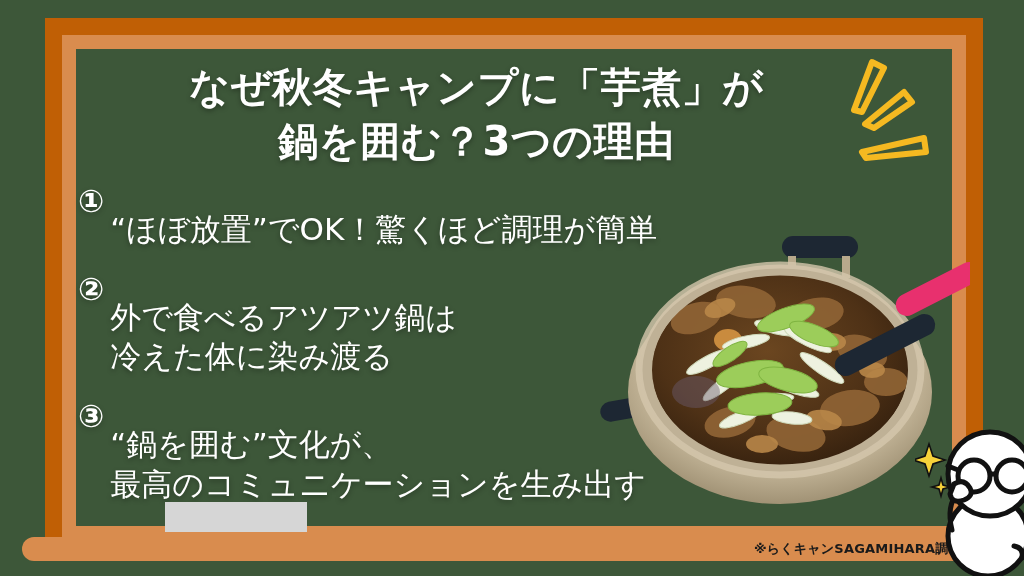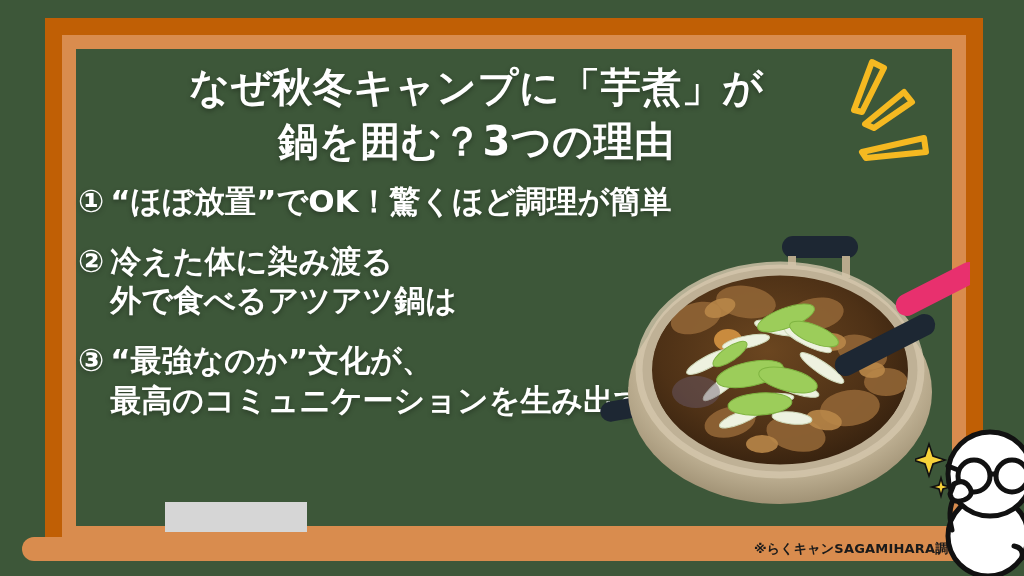--- a/index.html
+++ b/index.html
@@ -106,23 +106,24 @@
   .reason-num {
     flex: 0 0 auto;
     font-size: 31px;
     font-weight: 700;
     line-height: 1.25;
     margin-right: 6px;
     text-shadow: 0 2px 5px rgba(0,0,0,.35);
   }
   .reason-lines {
     font-size: 31px;
-    font-weight: 700;
+    font-weight: 400;
     line-height: 1.28;
     text-shadow: 0 2px 5px rgba(0,0,0,.35);
+    margin-top: 28px;
   }
   .reason-lines .r-line { display: block; white-space: nowrap; }
 
   
   .accent-strokes {
     position: absolute;
     left: 832px;
     top: 52px;
     width: 120px;
     height: 120px;
@@ -190,29 +191,29 @@
     <div class="reason">
       <span class="reason-num">①</span>
       <span class="reason-lines">
         <span class="r-line">“ほぼ放置”でOK！驚くほど調理が簡単</span>
       </span>
     </div>
 
     <div class="reason">
       <span class="reason-num">②</span>
       <span class="reason-lines">
+        <span class="r-line">外で食べるアツアツ鍋は</span>
         <span class="r-line">冷えた体に染み渡る</span>
-        <span class="r-line">外で食べるアツアツ鍋は</span>
       </span>
     </div>
 
     <div class="reason">
       <span class="reason-num">③</span>
       <span class="reason-lines">
-        <span class="r-line">“最強なのか”文化が、</span>
+        <span class="r-line">“鍋を囲む”文化が、</span>
         <span class="r-line">最高のコミュニケーションを生み出す</span>
       </span>
     </div>
 
   </div>
 
   <div class="pot-photo">
     <svg viewBox="0 0 370 300" width="370" height="300" aria-hidden="true">
       <defs>
         <radialGradient id="potBody" cx="50%" cy="40%" r="70%">

